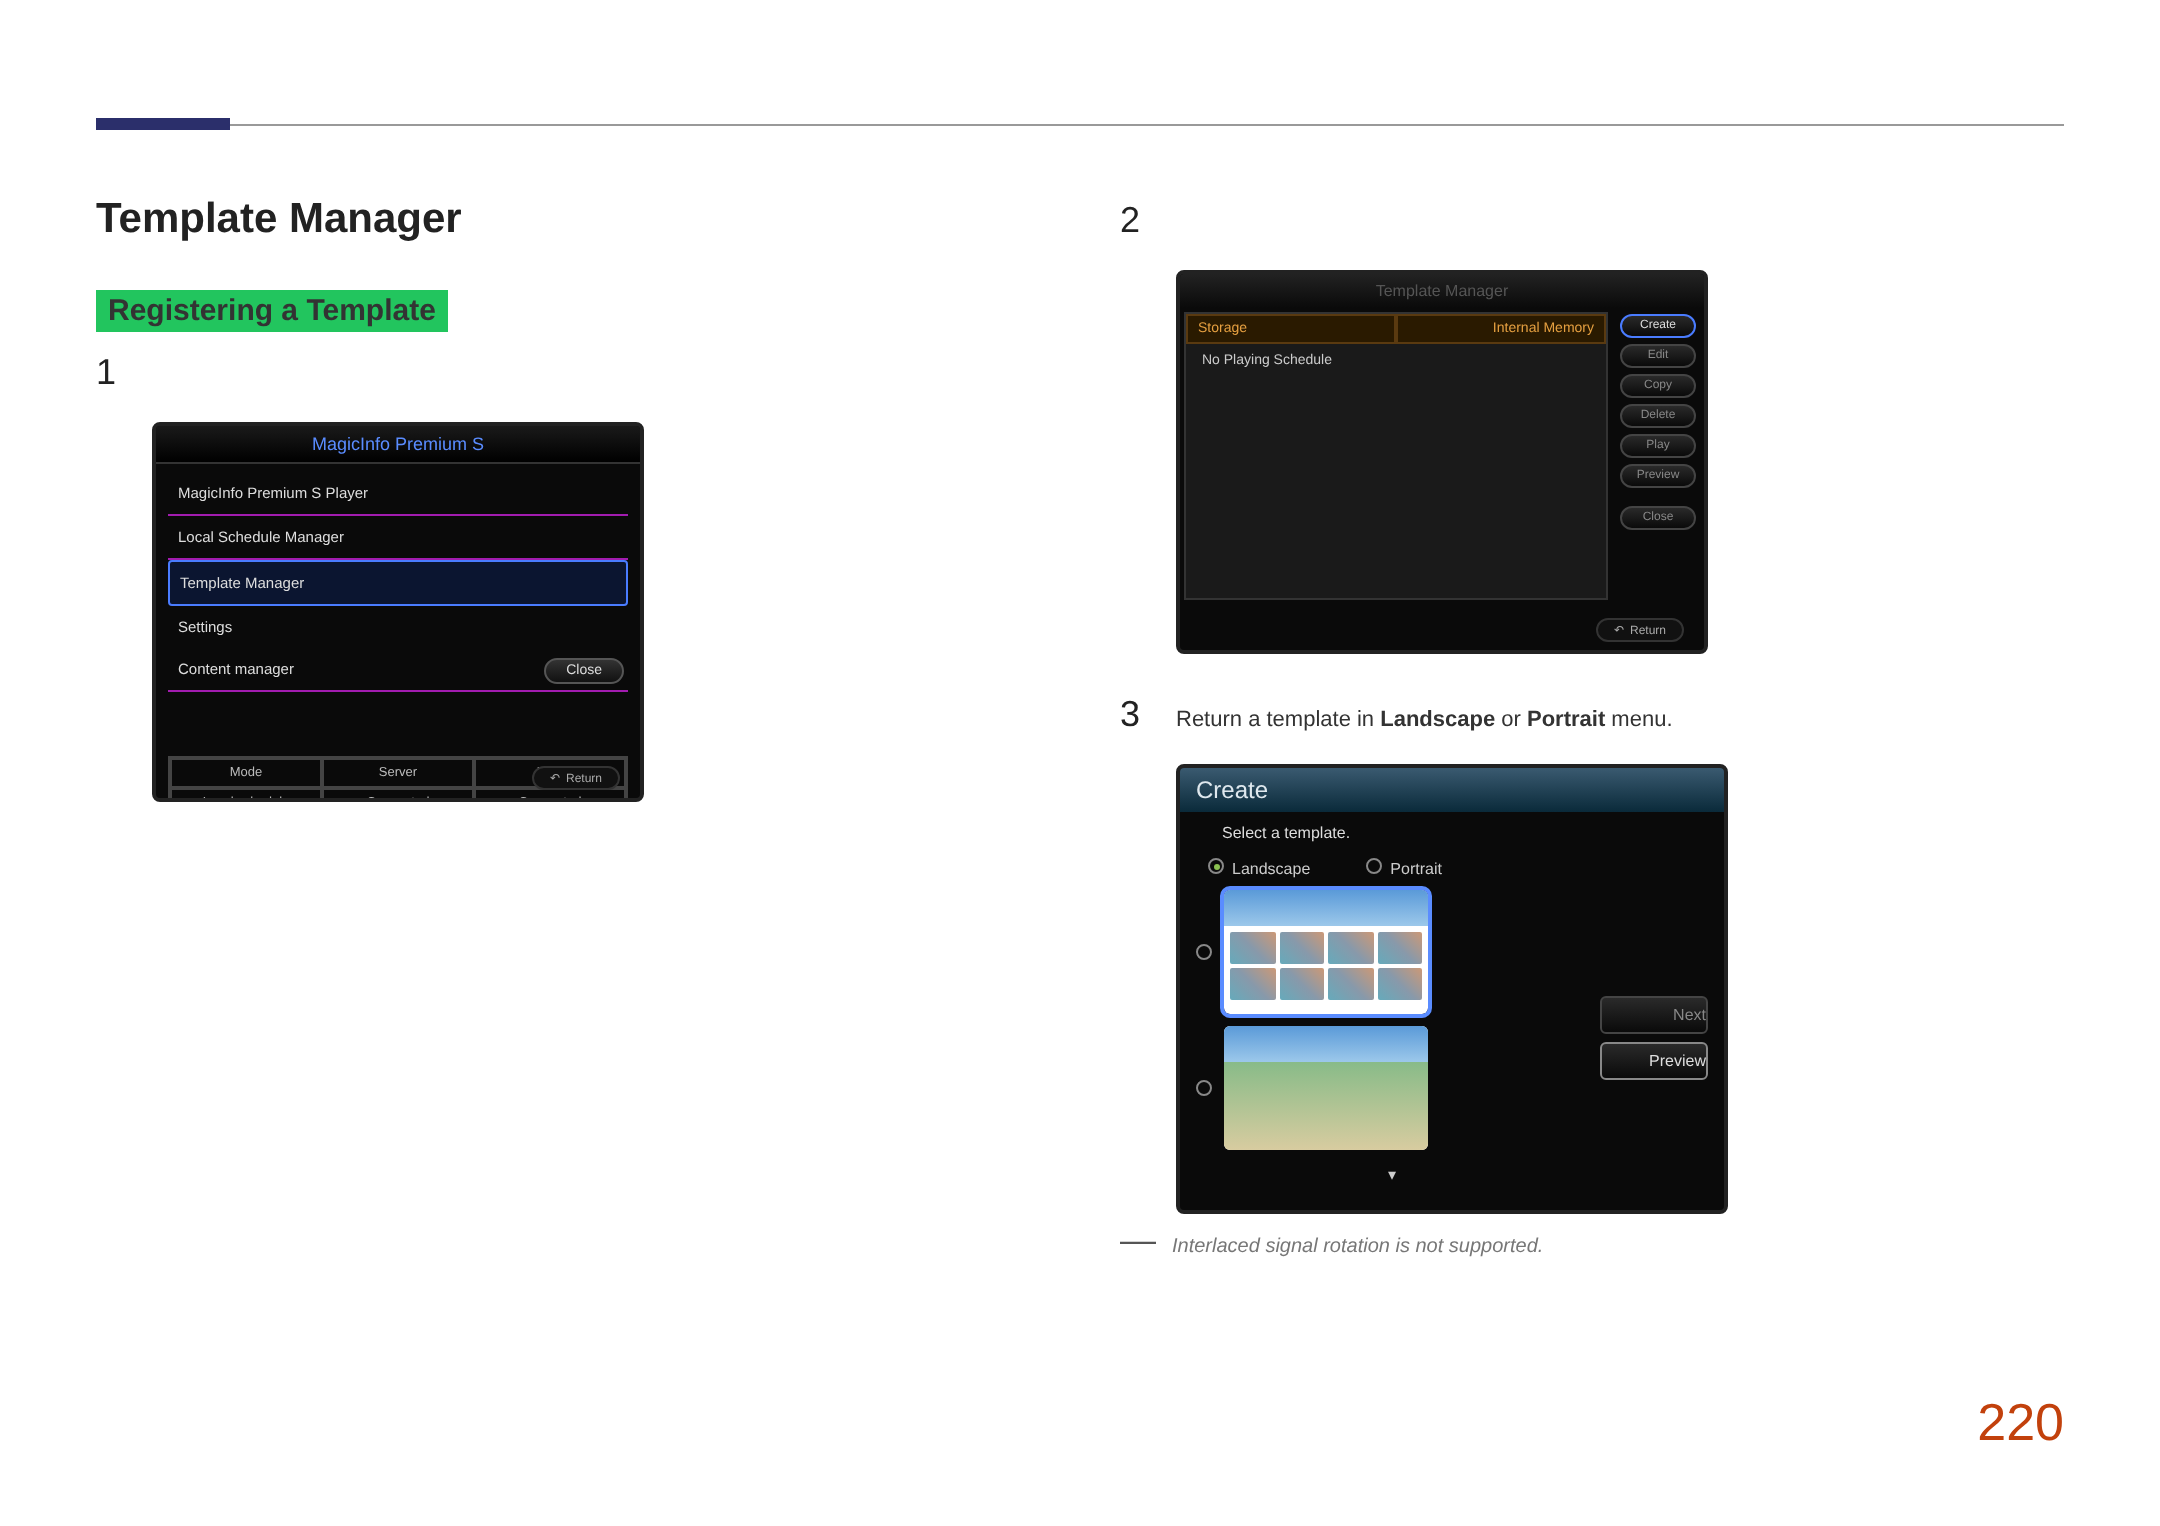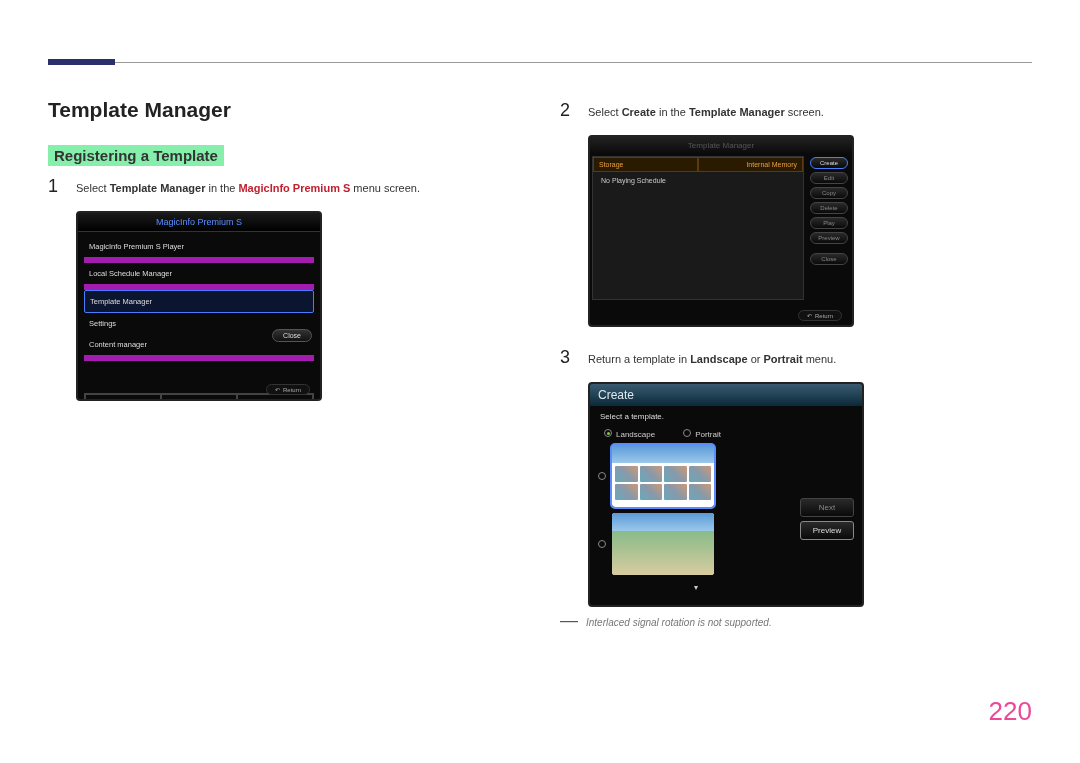--- a/index.html
+++ b/index.html
@@ -31,59 +31,59 @@
     top: 98px;
     left: 48px;
     font-size: 21px;
     font-weight: bold;
     color: #222;
   }
   .subheading {
     position: absolute;
     top: 145px;
     left: 48px;
-    background: #86efac;
+    background: #22c55e;
     padding: 2px 6px;
     font-size: 15px;
     font-weight: bold;
     color: #333;
   }
   .left-col { position: absolute; left: 48px; width: 440px; top: 176px; }
   .right-col { position: absolute; left: 560px; width: 460px; top: 100px; }
   .step-row { display: flex; align-items: baseline; gap: 12px; margin-bottom: 14px; }
   .step-num { font-size: 18px; font-weight: 400; color: #222; width: 16px; }
   .step-text { font-size: 11px; color: #333; line-height: 1.4; }
   .bold { font-weight: bold; }
   .brand { font-weight: bold; color: #c02030; }
   .note-row { display: flex; align-items: baseline; gap: 8px; margin-top: 8px; }
   .note-dash { font-size: 18px; color: #555; line-height: 0.6; }
   .note-text { font-size: 10px; color: #777; font-style: italic; }
   .page-number {
     position: absolute;
     bottom: 36px;
     right: 48px;
     font-size: 26px;
-    color: #ec4899;
+    color: #c2410c;
     font-weight: 300;
   }
 
   
   .panel {
     background: #0a0a0a;
     border: 2px solid #222;
     border-radius: 4px;
     color: #ccc;
     font-size: 8px;
     position: relative;
     overflow: hidden;
   }
   .panel1 { width: 246px; height: 190px; margin-top: 10px; margin-left: 28px; }
   .panel1 .titlebar { text-align: center; padding: 4px 0; color: #5a8cff; font-size: 9px; border-bottom: 1px solid #333; background: linear-gradient(#1a1a1a,#000); }
   .panel1 .menu { padding: 4px 6px; }
-  .panel1 .menu-item { padding: 6px 5px; border-bottom: 6px solid #a21caf; color: #ddd; font-size: 7.5px; }
+  .panel1 .menu-item { padding: 6px 5px; border-bottom: 1px solid #a21caf; color: #ddd; font-size: 7.5px; }
   .panel1 .menu-item.sel { border: 1.5px solid #4a7cff; border-radius: 2px; background: #0b1530; }
   .panel1 .close-btn { position: absolute; right: 8px; top: 116px; background: linear-gradient(#333,#111); border: 1px solid #555; border-radius: 8px; padding: 2px 10px; font-size: 7px; color: #ddd; }
   .panel1 .status-table { margin: 28px 6px 0 6px; border: 1px solid #444; display: grid; grid-template-columns: 1fr 1fr 1fr; }
   .panel1 .status-table div { border: 0.5px solid #444; text-align: center; padding: 3px 0; font-size: 6.5px; color: #bbb; }
   .panel1 .return { position: absolute; bottom: 4px; right: 10px; background: #111; border: 1px solid #333; border-radius: 6px; padding: 1px 8px; font-size: 6px; color: #aaa; }
   .ret-icon { display:inline-block; margin-right:3px; font-size:6px;}
 
   .panel2 { width: 266px; height: 192px; margin-top: 10px; margin-left: 28px; }
   .panel2 .titlebar2 { text-align: center; color: #555; padding: 4px 0; font-size: 8px; background: linear-gradient(#222,#0a0a0a); }
   .panel2 .body2 { display: flex; height: 148px; }
@@ -91,54 +91,51 @@
   .panel2 .listpane .hdr { display: flex; background: #2a1a00; }
   .panel2 .listpane .hdr .col { flex: 1; padding: 3px 5px; font-size: 7px; color: #e6a040; border: 0.5px solid #5a3a10; }
   .panel2 .listpane .msg { padding: 5px 8px; font-size: 7px; color: #ccc; }
   .panel2 .btncol { width: 46px; display: flex; flex-direction: column; gap: 3px; padding: 3px 4px; }
   .panel2 .sbtn { background: linear-gradient(#2a2a2a,#0a0a0a); border: 1px solid #444; border-radius: 7px; text-align: center; padding: 2px 0; font-size: 6px; color: #888; }
   .panel2 .sbtn.active { border: 1.5px solid #4a7cff; color: #ddd; }
   .panel2 .return { position: absolute; bottom: 4px; right: 10px; background: #111; border: 1px solid #333; border-radius: 6px; padding: 1px 8px; font-size: 6px; color: #aaa; }
 
   .panel3 { width: 276px; height: 225px; margin-top: 10px; margin-left: 28px; }
   .panel3 .hdr3 { background: linear-gradient(#3a5a70,#0a2a3a); padding: 4px 8px; font-size: 12px; color: #dfe8ee; }
-  .panel3 .prompt { padding: 6px 10px; font-size: 8px; color: #ddd; }
+  .panel3 .prompt { padding: 6px 21px; font-size: 8px; color: #ddd; }
   .panel3 .radio-row { display: flex; gap: 28px; padding: 2px 14px 6px 14px; font-size: 8px; color: #ccc; align-items: center; }
   .panel3 .radio { width: 8px; height: 8px; border: 1px solid #888; border-radius: 50%; display: inline-block; margin-right: 4px; position: relative; }
   .panel3 .radio.sel::after { content:""; position:absolute; inset:1.5px; background:#8ac050; border-radius:50%; }
   .panel3 .body3 { display: flex; padding: 0 8px; gap: 6px; }
   .panel3 .thumbs { flex: 1; display: flex; flex-direction: column; gap: 6px; }
   .panel3 .thumb-row { display: flex; align-items: center; gap: 6px; }
   .panel3 .thumb-radio { width: 8px; height: 8px; border: 1px solid #888; border-radius: 50%; }
   .panel3 .thumb { width: 102px; height: 62px; background: #fff; border-radius: 3px; overflow: hidden; position: relative; }
   .panel3 .thumb.sel { outline: 2px solid #5a8cff; }
   .panel3 .thumb .sky { height: 18px; background: linear-gradient(#5a9ad8,#9cc8ea); }
   .panel3 .thumb .grid4 { display: grid; grid-template-columns: repeat(4,1fr); grid-template-rows: repeat(2,1fr); gap: 2px; padding: 3px; height: 40px; }
   .panel3 .thumb .grid4 div { background: linear-gradient(45deg,#6ab,#89a,#c97); border-radius: 1px; }
   .panel3 .thumb .half { height: 44px; background: linear-gradient(#88bb88,#d8cca0); }
   .panel3 .btncol3 { width: 54px; display: flex; flex-direction: column; gap: 4px; justify-content: center; }
-  .panel3 .bbtn { background: linear-gradient(#2a2a2a,#0a0a0a); border: 1px solid #444; border-radius: 3px; text-align: center; padding: 4px 0; font-size: 8px; color: #888; }
+  .panel3 .bbtn { background: linear-gradient(#2a2a2a,#0a0a0a); border: 1px solid #444; border-radius: 3px; text-align: right; padding: 4px 0; font-size: 8px; color: #888; }
   .panel3 .bbtn.active { color: #ddd; border-color: #888; }
   .panel3 .down-arrow { text-align: center; color: #ccc; font-size: 8px; margin-top: 2px;}
 </style>
 </head>
 <body>
 
 <div class="top-rule"></div>
 <div class="top-accent"></div>
 
 <h1 class="page-title">Template Manager</h1>
 <div class="subheading">Registering a Template</div>
 
 <div class="left-col">
   <div class="step-row">
     <div class="step-num">1</div>
-    <div class="step-text">
-      <span>Select </span><span class="bold">Template Manager</span><span> in the </span><span class="brand">MagicInfo Premium S</span><span> menu screen.</span>
-    </div>
   </div>
 
   <div class="panel panel1">
     <div class="titlebar">MagicInfo Premium S</div>
     <div class="menu">
       <div class="menu-item">MagicInfo Premium S Player</div>
       <div class="menu-item">Local Schedule Manager</div>
       <div class="menu-item sel">Template Manager</div>
       <div class="menu-item" style="border-bottom:none">Settings</div>
       <div class="menu-item">Content manager</div>
@@ -152,23 +149,20 @@
       <div>Connected</div>
       <div>Connected</div>
     </div>
     <div class="return"><span class="ret-icon">↶</span><span>Return</span></div>
   </div>
 </div>
 
 <div class="right-col">
   <div class="step-row">
     <div class="step-num">2</div>
-    <div class="step-text">
-      <span>Select </span><span class="bold">Create</span><span> in the </span><span class="bold">Template Manager</span><span> screen.</span>
-    </div>
   </div>
 
   <div class="panel panel2">
     <div class="titlebar2">Template Manager</div>
     <div class="body2">
       <div class="listpane">
         <div class="hdr">
           <div class="col">Storage</div>
           <div class="col" style="text-align:right">Internal Memory</div>
         </div>

